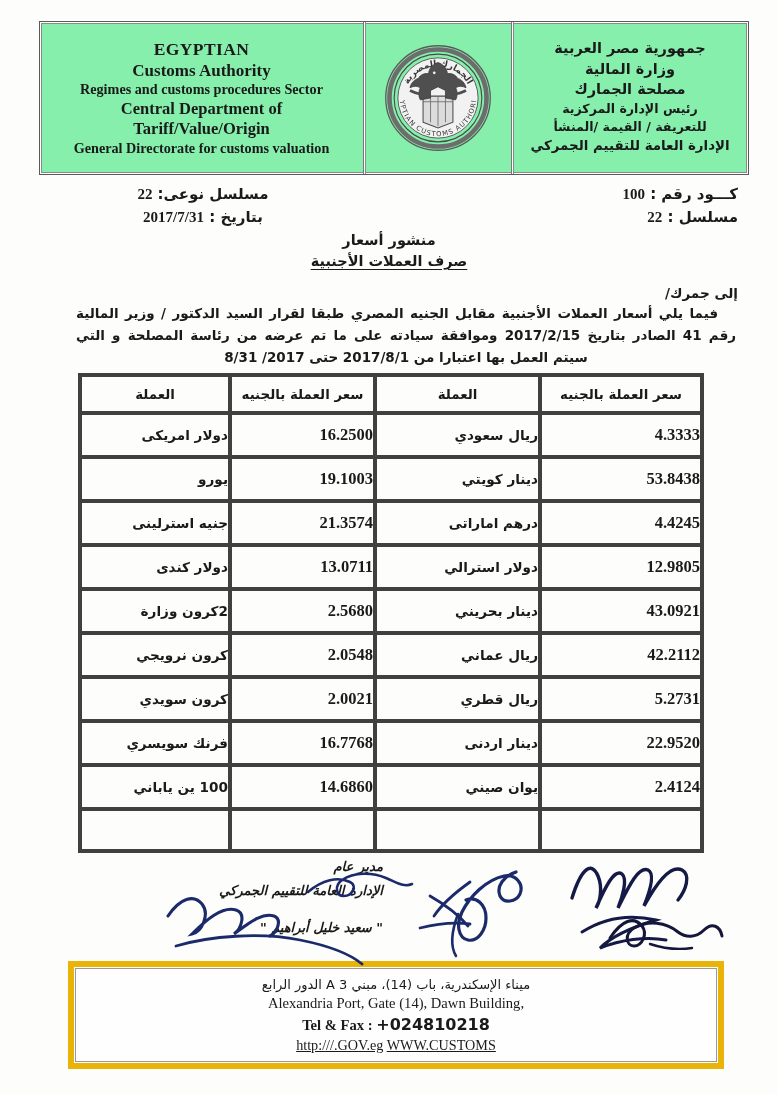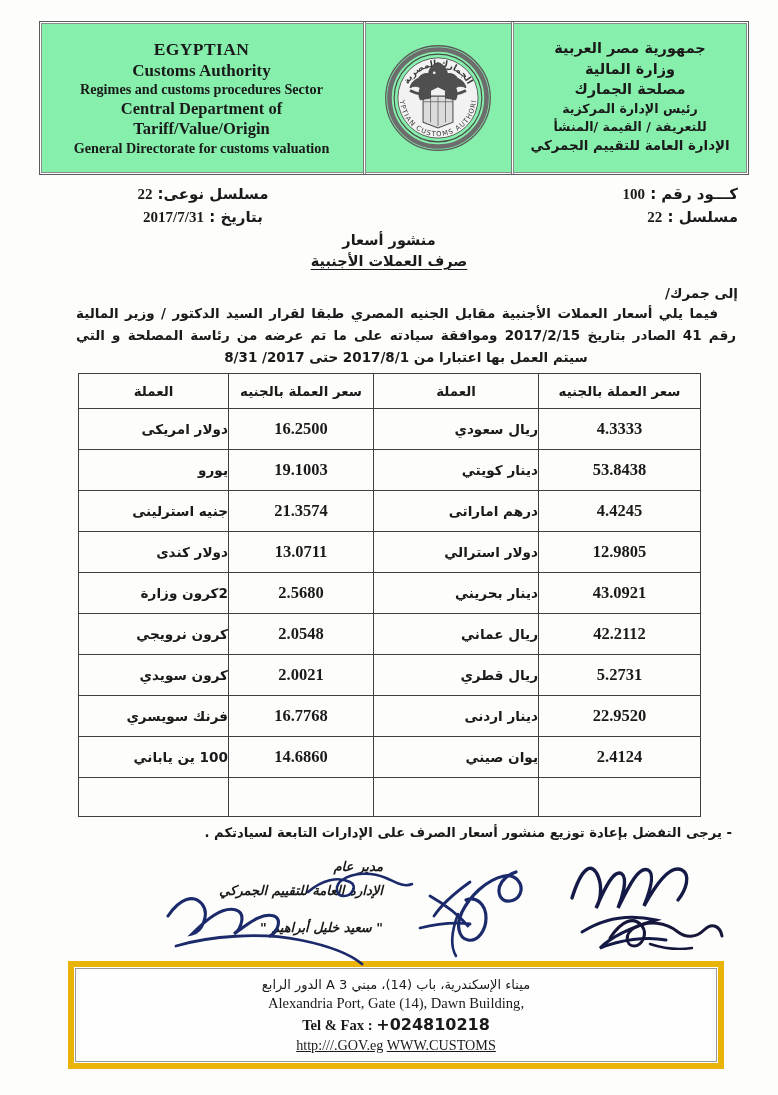--- a/index.html
+++ b/index.html
@@ -164,21 +164,21 @@
   .rates-table {
     position: absolute;
     left: 78px;
     top: 373px;
     width: 622px;
     border-collapse: collapse;
     direction: rtl;
     table-layout: fixed;
   }
   .rates-table td, .rates-table th {
-    border: 1px solid #404040;
+    border: 4px solid #404040;
     padding: 0;
     height: 40px;
     vertical-align: middle;
     margin-left: 40px;
   }
   .rates-table th {
     height: 34px;
     font-family: "DejaVu Sans", "Liberation Sans", sans-serif;
     font-weight: bold;
     font-size: 13.4px;
@@ -193,21 +193,21 @@
     font-family: "DejaVu Sans", "Liberation Sans", sans-serif;
     font-weight: bold;
     font-size: 13.6px;
     text-align: right;
     padding-right: 11px;
   }
   .cell-rate {
     font-family: "Liberation Serif", serif;
     font-weight: bold;
     font-size: 16.5px;
-    text-align: center;
+    text-align: right;
     padding-left: 13px;
     direction: ltr;
   }
   .empty-row td { height: 38px; }
 
   
   .note {
     position: absolute;
     right: 46px;
     top: 825px;
@@ -428,21 +428,20 @@
         </tr>
         <tr class="empty-row">
           <td class="cell-rate"></td>
           <td class="cell-cur"></td>
           <td class="cell-rate"></td>
           <td class="cell-cur"></td>
         </tr>
       </tbody>
   </table>
 
-  <div class="note">- يرجى التفضل بإعادة توزيع منشور أسعار الصرف على الإدارات التابعة لسيادتكم .</div>
 
   <div class="sig-block">
     <div>مدير عام</div>
     <div>الإدارة العامة للتقييم الجمركي</div>
     <div class="sig-name">" سعيد خليل أبراهيم "</div>
   </div>
 
   <svg class="ink" style="left:560px; top:840px; width:180px; height:120px;" viewBox="0 0 180 120">
     <path d="M12 58 C22 26 32 22 38 36 C43 48 40 62 36 68 C44 50 54 28 62 34 C68 39 62 58 58 68 C68 48 78 26 88 30 C96 34 88 56 84 66 C96 44 110 24 122 30 C131 35 126 50 118 60" stroke="#141a45" stroke-width="3.4" stroke-linecap="round" fill="none"></path>
     <path d="M22 92 C44 78 70 74 96 80 C76 86 52 96 40 108 C60 100 86 96 106 100" stroke="#141a45" stroke-width="3" stroke-linecap="round" fill="none"></path>

